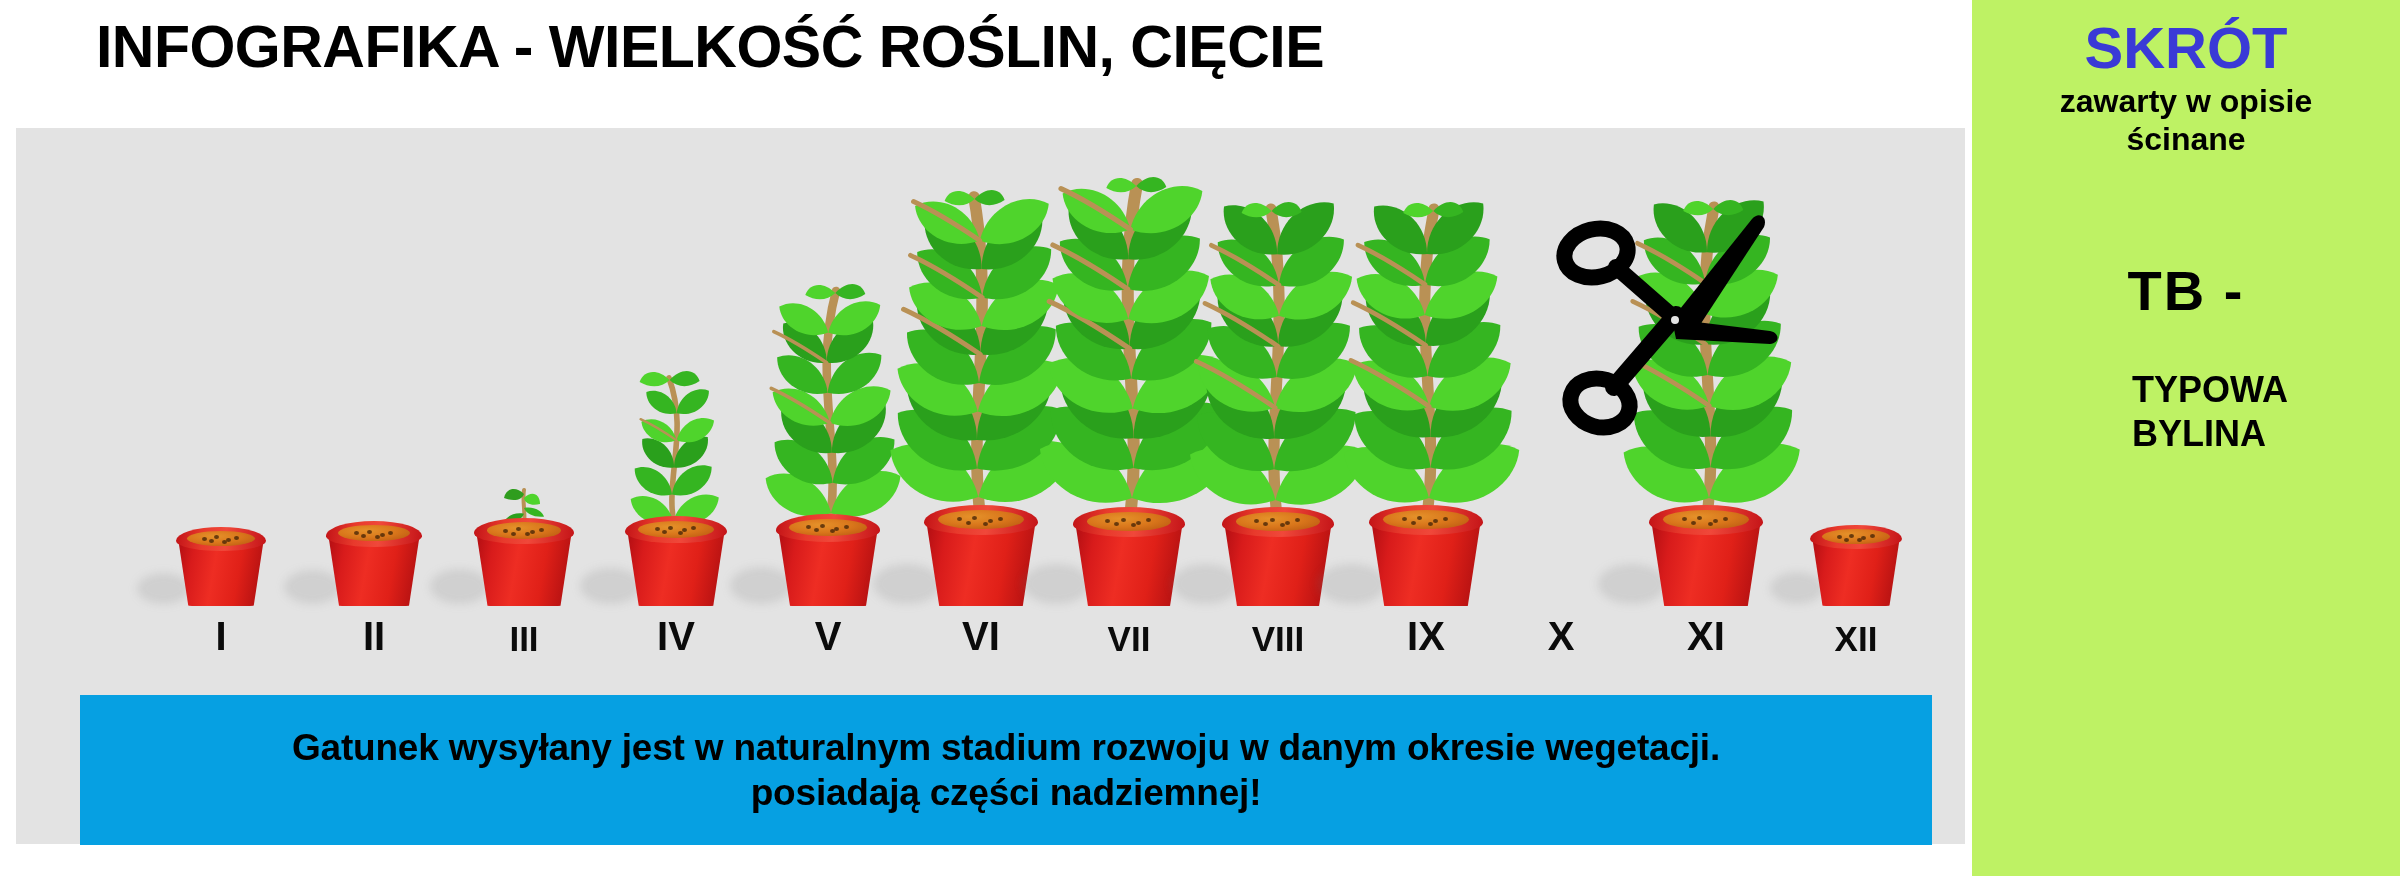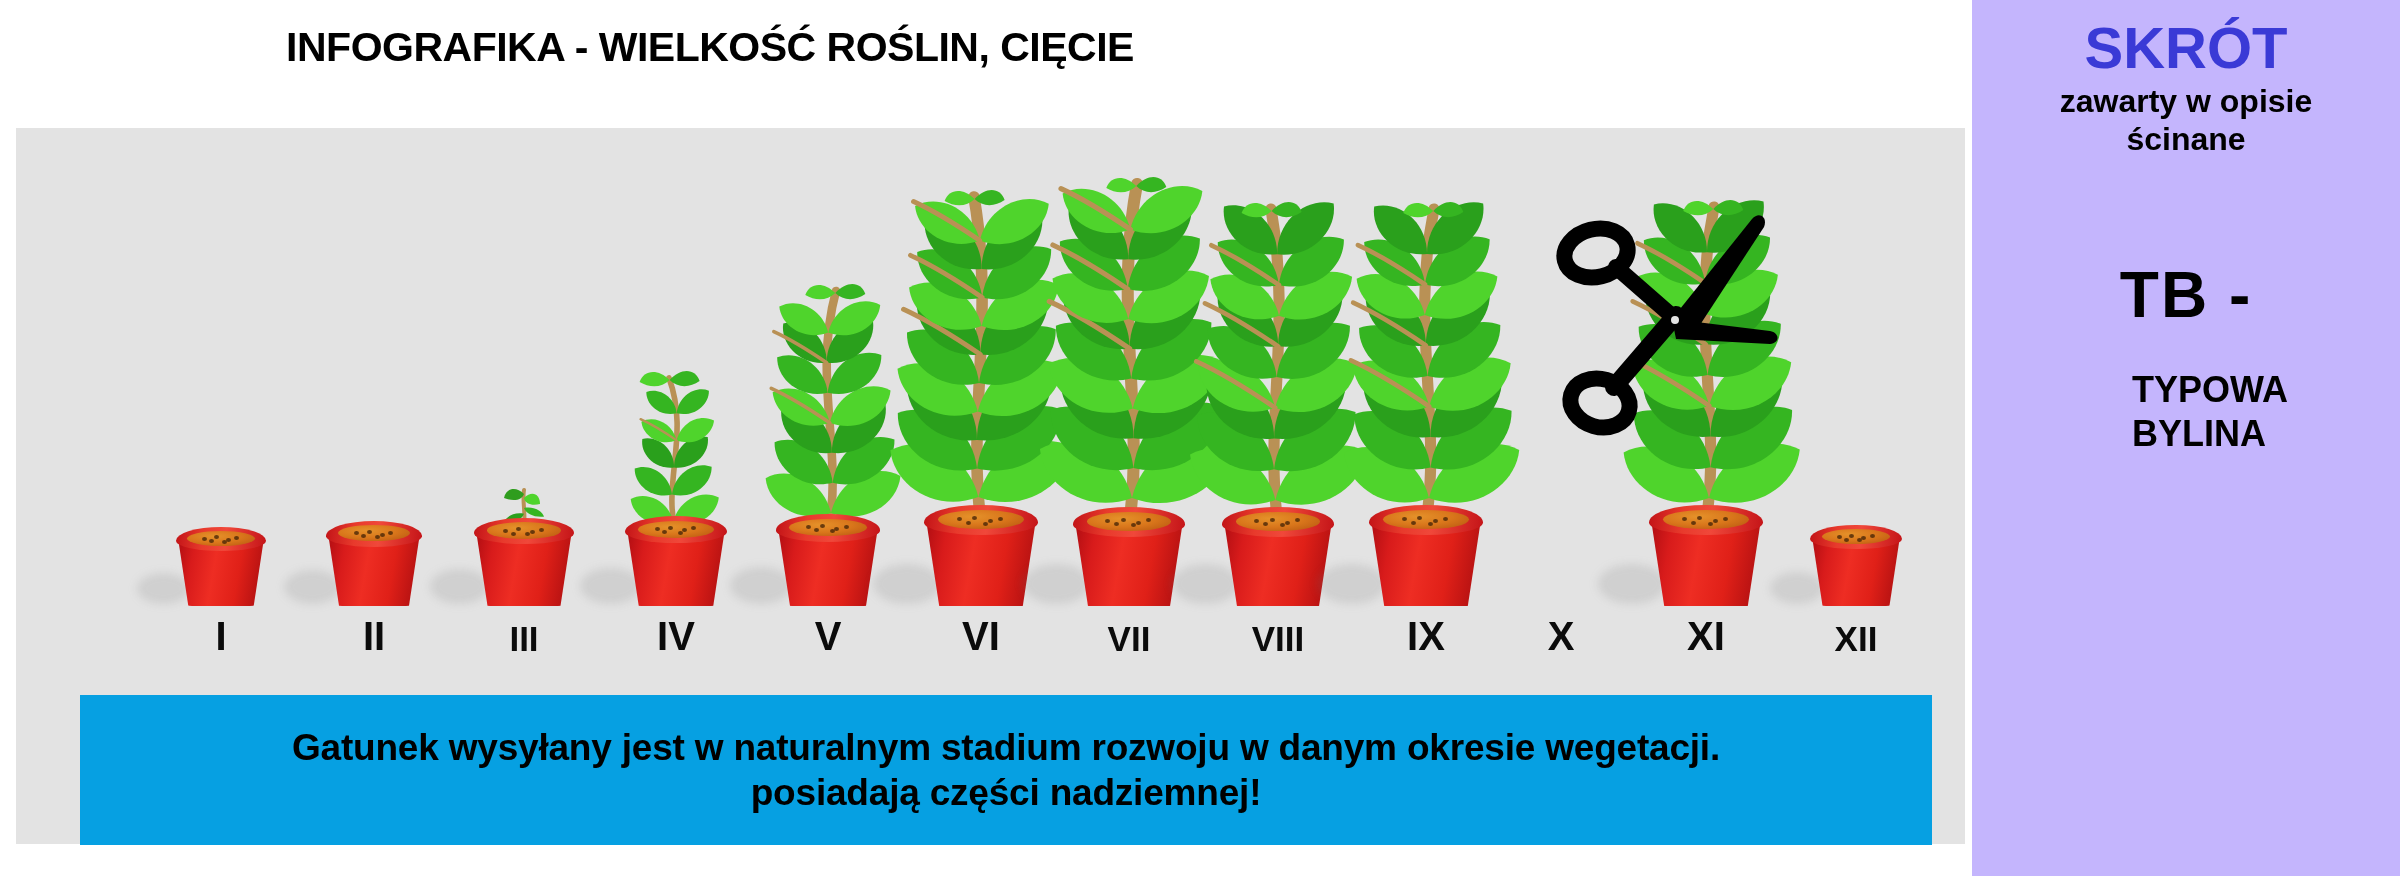--- a/index.html
+++ b/index.html
@@ -5,21 +5,21 @@
   html,body{margin:0;padding:0;background:#fff;}
   body{width:2400px;height:876px;font-family:"Liberation Sans",sans-serif;overflow:hidden;position:relative;}
 
   #root{position:absolute;inset:0;background:#ffffff;}
 
   
   .title{
     position:absolute;left:120px;top:8px;width:1180px;height:78px;
     display:flex;align-items:center;justify-content:center;
     font-family:"Liberation Sans",sans-serif;
-    font-weight:bold;font-size:41px;letter-spacing:-0.5px;color:#000;
+    font-weight:bold;font-size:59px;letter-spacing:-0.5px;color:#000;
     white-space:nowrap;
   }
 
   
   .stage{
     position:absolute;left:16px;top:128px;width:1949px;height:716px;
     background:#e3e3e3;
   }
 
   
@@ -74,32 +74,32 @@
     position:absolute;left:64px;top:567px;width:1852px;height:150px;
     background:#06a0e2;
     display:flex;flex-direction:column;align-items:center;justify-content:center;
   }
   .caption .line{
     font-family:"Liberation Sans",sans-serif;font-weight:bold;color:#000;
     font-size:37px;line-height:45px;white-space:nowrap;letter-spacing:-0.2px;
   }
 
   
-  .legend{position:absolute;left:1972px;top:0;width:428px;height:876px;background:#c4b5fd;}
+  .legend{position:absolute;left:1972px;top:0;width:428px;height:876px;background:#bef264;}
   .legend .skrot{
     position:absolute;left:0;top:14px;width:100%;text-align:center;
     font-weight:bold;font-size:58px;color:#3a3ad6;letter-spacing:0px;
   }
   .legend .sub{
     position:absolute;left:0;top:82px;width:100%;text-align:center;
     font-weight:bold;font-size:32px;color:#000;line-height:38px;
   }
   .legend .code{
     position:absolute;left:0;top:258px;width:100%;text-align:center;
-    font-weight:bold;font-size:64px;color:#000;letter-spacing:2px;
+    font-weight:bold;font-size:56px;color:#000;letter-spacing:2px;
   }
   .legend .expand{
     position:absolute;left:160px;top:368px;width:260px;text-align:left;
     font-weight:bold;font-size:36px;color:#000;line-height:44px;
   }
 </style>
 </head>
 <body>
 
 <div id="root">

